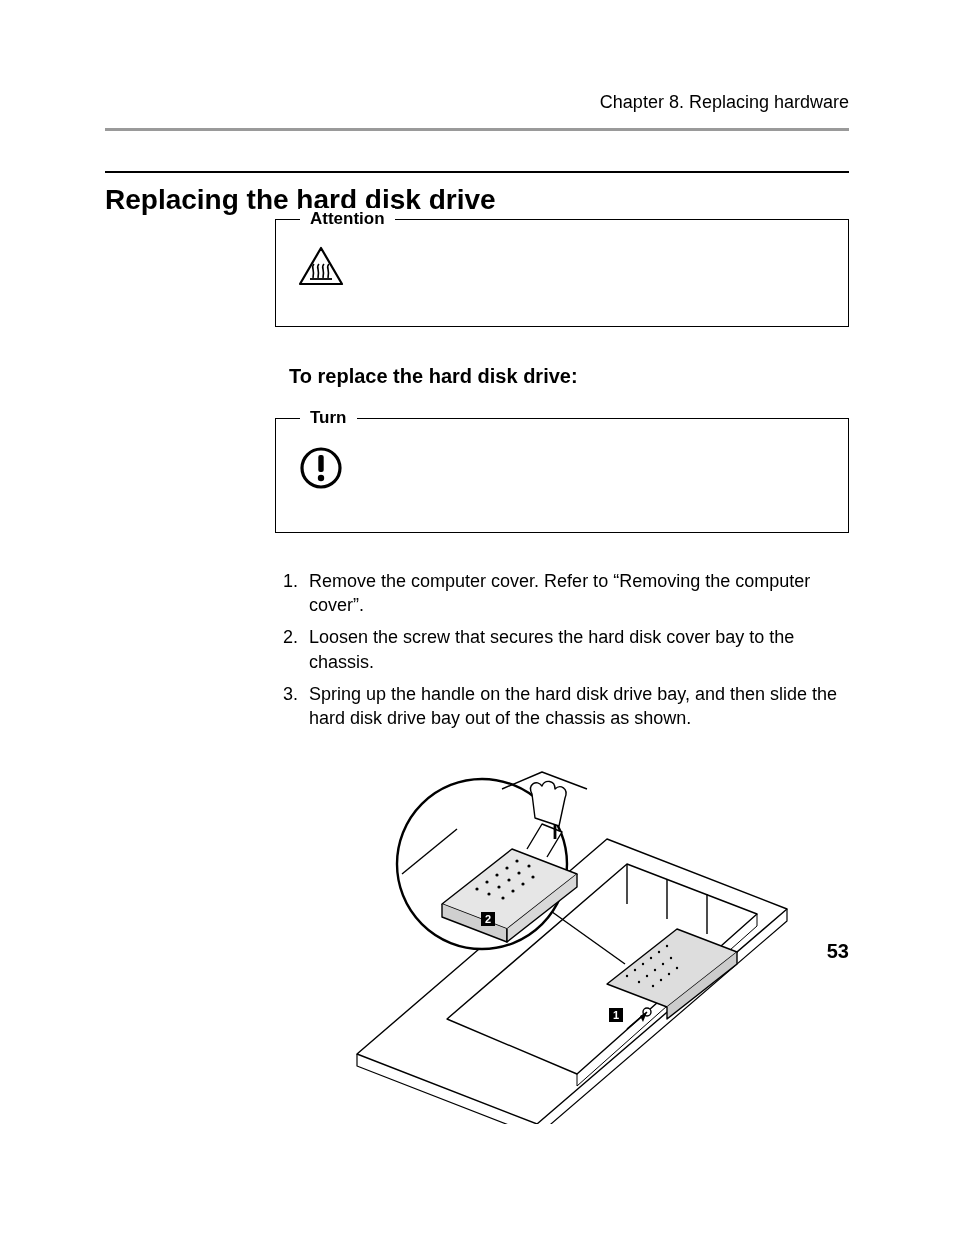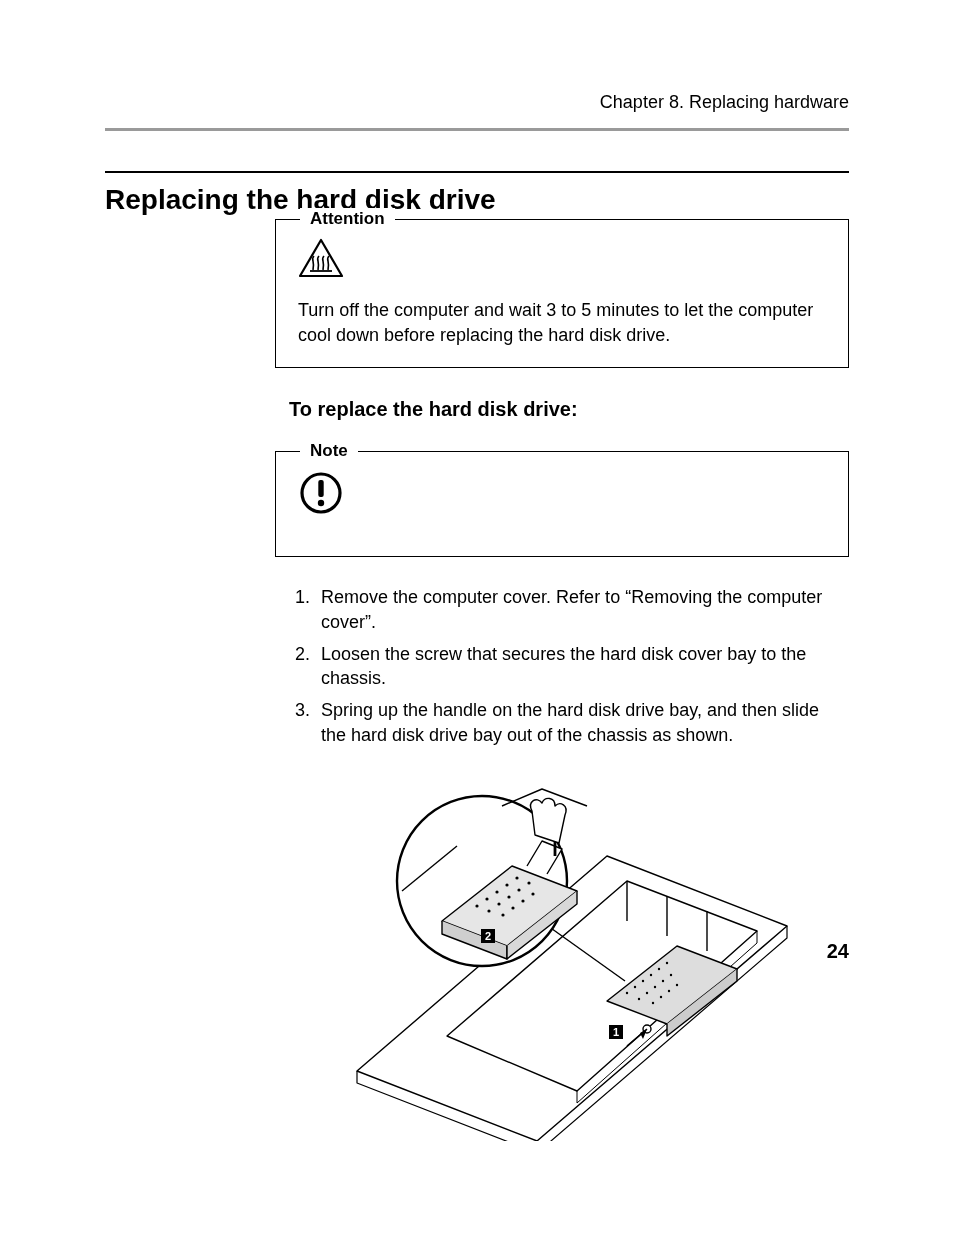--- a/index.html
+++ b/index.html
@@ -37,22 +37,22 @@
     font-size: 28px;
     font-weight: 700;
   }
   .content {
     margin-left: 170px;
   }
   
   .callout {
     position: relative;
     border: 1.5px solid #000;
-    padding: 18px 22px 20px 22px;
-    margin-bottom: 28px;
+    padding: 26px 22px 20px 22px;
+    margin-bottom: 36px;
   }
   .callout-legend {
     position: absolute;
     top: -12px;
     left: 24px;
     background: #fff;
     padding: 0 10px;
     font-weight: 700;
     font-size: 17px;
   }
@@ -71,21 +71,21 @@
   .callout .box-text {
     font-size: 18px;
   }
   h2.subheading {
     font-size: 20px;
     font-weight: 700;
     margin: 12px 0 28px 14px;
   }
   ol.steps {
     list-style: decimal;
-    margin: 20px 0 24px 40px;
+    margin: 20px 0 24px 28px;
     font-size: 18px;
   }
   ol.steps li {
     margin-bottom: 8px;
     padding-left: 6px;
   }
   .figure-area {
     width: 470px;
     height: 370px;
     margin: 8px auto 0 auto;
@@ -121,27 +121,26 @@
       <div class="icon-slot">
         <svg class="heat-icon" viewBox="0 0 46 40">
           <polygon points="23,2 44,38 2,38" fill="none" stroke="#000" stroke-width="2.2" stroke-linejoin="round"></polygon>
           <path d="M15 32 q1 -5 0 -9 q-1 -3 1 -5" fill="none" stroke="#000" stroke-width="1.6"></path>
           <path d="M20 32 q1 -5 0 -9 q-1 -3 1 -5" fill="none" stroke="#000" stroke-width="1.6"></path>
           <path d="M25 32 q1 -5 0 -9 q-1 -3 1 -5" fill="none" stroke="#000" stroke-width="1.6"></path>
           <path d="M30 32 q1 -5 0 -9 q-1 -3 1 -5" fill="none" stroke="#000" stroke-width="1.6"></path>
           <line x1="12" y1="33" x2="34" y2="33" stroke="#000" stroke-width="1.8"></line>
         </svg>
       </div>
-      <div class="box-text">Turn off the computer and wait 3 to 5 minutes to let the computer cool down before replacing the hard disk drive.</div>
     </div>
 
     <h2 class="subheading">To replace the hard disk drive:</h2>
 
     <div class="callout">
-      <span class="callout-legend">Note</span>
+      <span class="callout-legend">Turn</span>
       <div class="icon-slot">
         <svg class="excl-icon" viewBox="0 0 46 46">
           <circle cx="23" cy="23" r="19" fill="none" stroke="#000" stroke-width="3.2"></circle>
           <rect x="20.3" y="10" width="5.4" height="17" rx="2" fill="#000"></rect>
           <circle cx="23" cy="33" r="3.2" fill="#000"></circle>
         </svg>
       </div>
     </div>
 
     <ol class="steps">
@@ -233,14 +232,14 @@
 
         <g>
           <rect x="154" y="158" width="14" height="14" fill="#000"></rect>
           <text x="161" y="169" text-anchor="middle" fill="#fff" font-size="11" font-weight="700">2</text>
         </g>
       </svg>
     </div>
 
   </div>
 
-  <div class="page-number">24</div>
+  <div class="page-number">53</div>
 </div>
 
 </body></html>

